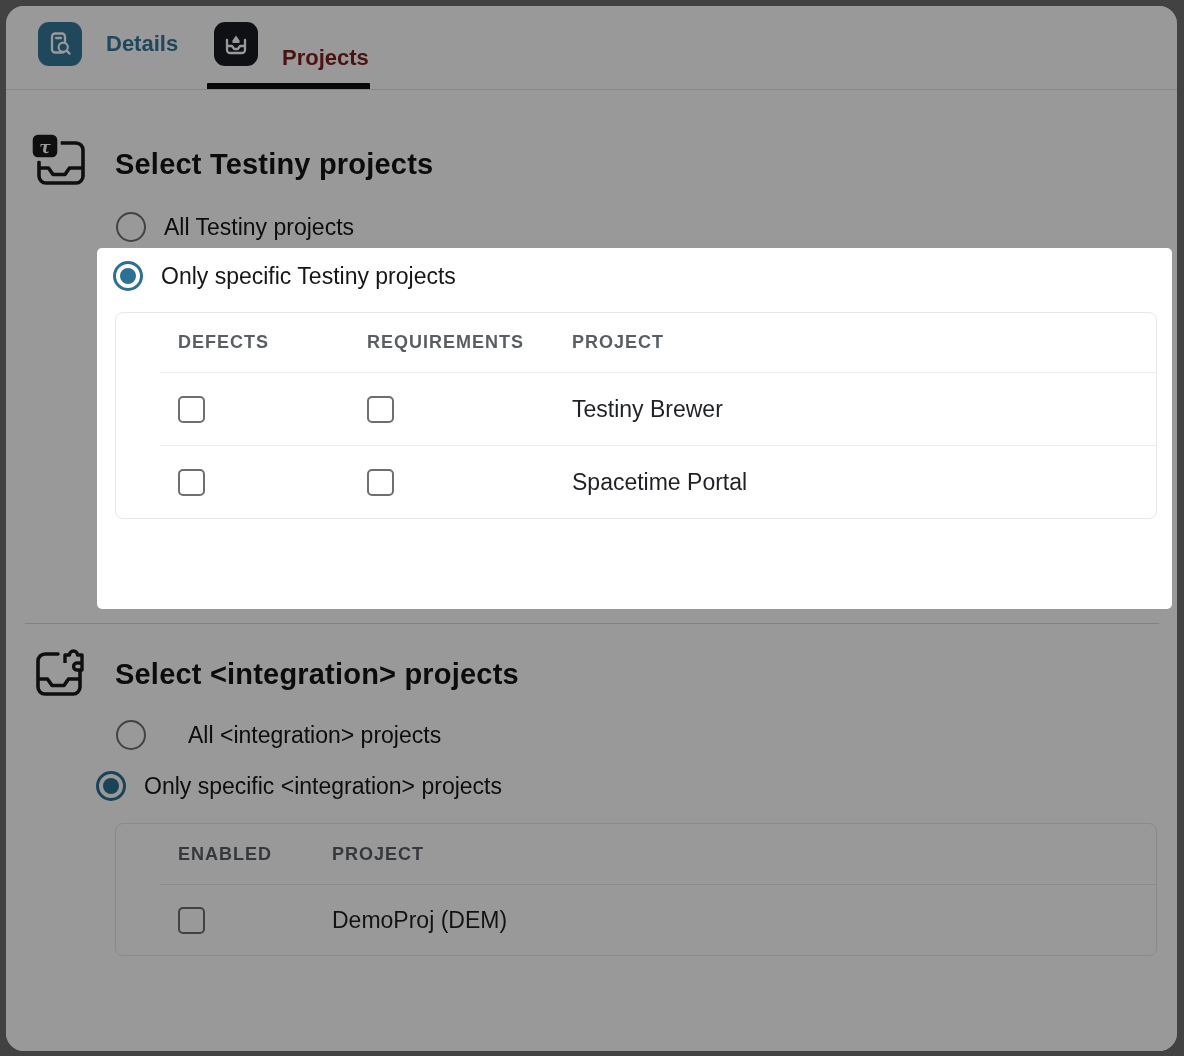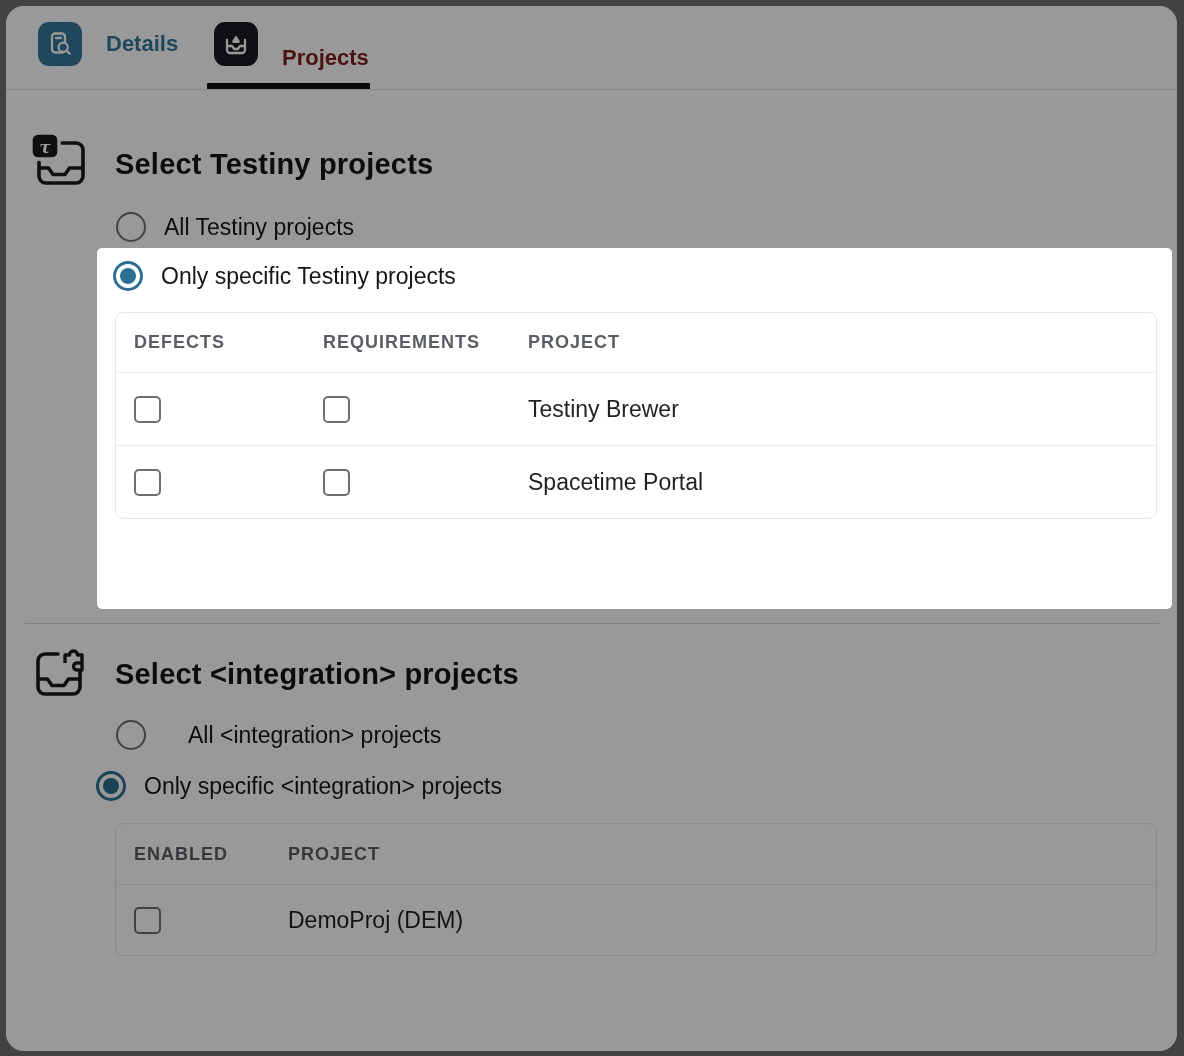--- a/index.html
+++ b/index.html
@@ -33,21 +33,21 @@
 
   
   .radio-row { position:absolute; display:flex; align-items:center; gap:18px; height:32px; cursor:pointer; }
   .radio { width:30px; height:30px; border-radius:50%; border:2px solid #6f6f6f; background:#fff;
            display:flex; align-items:center; justify-content:center; flex:none; }
   .radio.selected { border:3px solid #2e7091; }
   .radio.selected::after { content:''; width:16px; height:16px; border-radius:50%; background:#2e7091; }
   .radio-label { font-size:23px; color:#161616; }
 
   
-  .seltable { position:absolute; left:115px; width:1042px; border:1px solid #e7e7e7; border-radius:8px; background:#fff; overflow:hidden; }
+  .seltable { position:absolute; left:115px; width:1042px; border:1px solid #e7e7e7; border-radius:8px; background:#fff; overflow:hidden;padding-left:44px; }
   .table-testiny { top:312px; }
   .table-integration { top:823px; }
   .trow { display:grid; align-items:center; padding-left:18px; border-top:1px solid #ececec; }
   .table-testiny .trow { grid-template-columns:189px 205px 1fr; height:73px; }
   .table-integration .trow { grid-template-columns:154px 1fr; height:71px; }
   .thead { border-top:none; }
   .table-testiny .thead { height:59px; }
   .table-integration .thead { height:60px; }
   .th { font-size:18px; font-weight:700; color:#5a5e63; letter-spacing:1px; }
   .cell-text { font-size:23px; color:#1f2124; }

